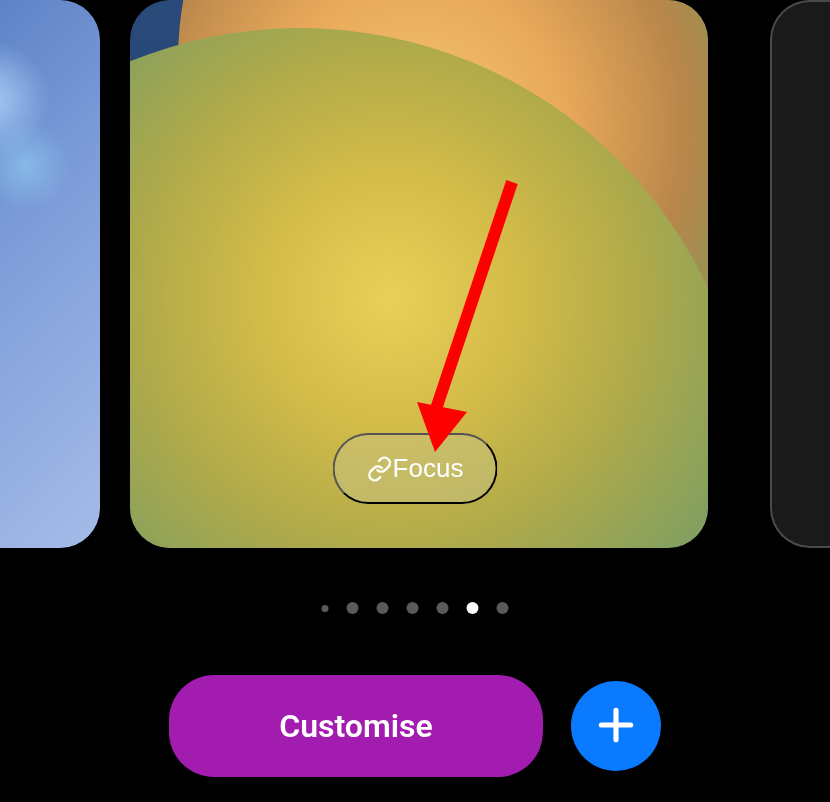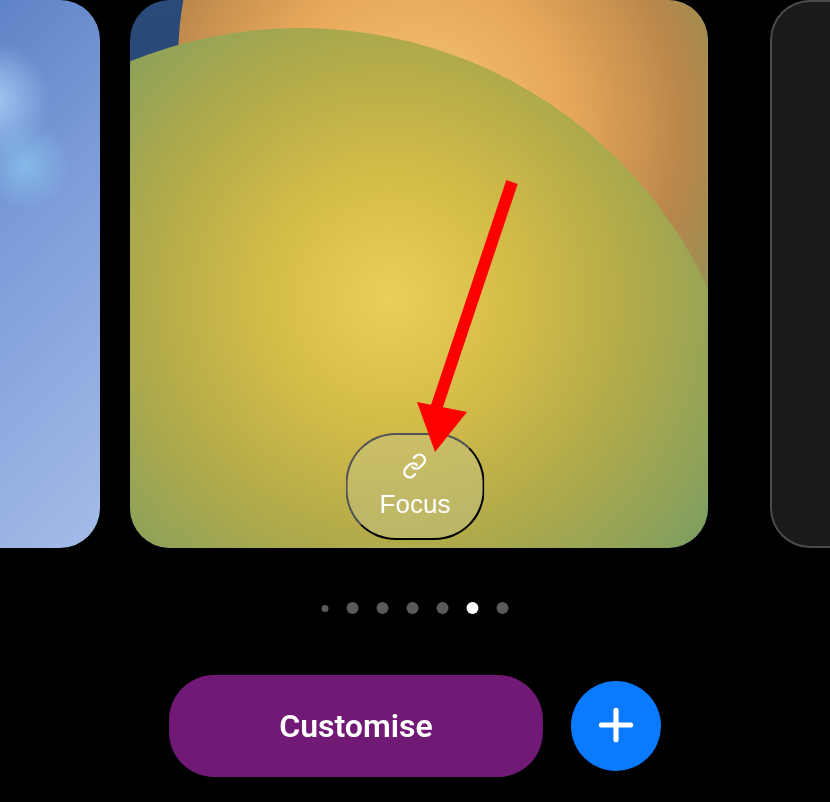--- a/index.html
+++ b/index.html
@@ -102,28 +102,26 @@
     }
     
     .focus-pill {
       position: absolute;
       left: 50%;
       transform: translateX(-50%);
       top: 433px;
       z-index: 10;
       display: flex;
       align-items: center;
-      gap: 10px;
       padding: 18px 32px;
       border-radius: 50px;
       background: rgba(200, 200, 160, 0.35);
       backdrop-filter: blur(20px);
       -webkit-backdrop-filter: blur(20px);
       cursor: pointer;
-      flex-direction: column;
     }
     
     .focus-pill .icon {
       display: flex;
       align-items: center;
     }
     
     .focus-pill span {
       color: #fff;
       font-size: 26px;
@@ -170,21 +168,21 @@
       left: 0;
       width: 100%;
       display: flex;
       align-items: center;
       justify-content: center;
       gap: 28px;
       padding: 0 40px;
     }
     
     .customise-btn {
-      background: #701a75;
+      background: #a21caf;
       color: #fff;
       border: none;
       border-radius: 45px;
       padding: 32px 110px;
       font-size: 32px;
       font-weight: 600;
       cursor: pointer;
       font-family: inherit;
     }
     

